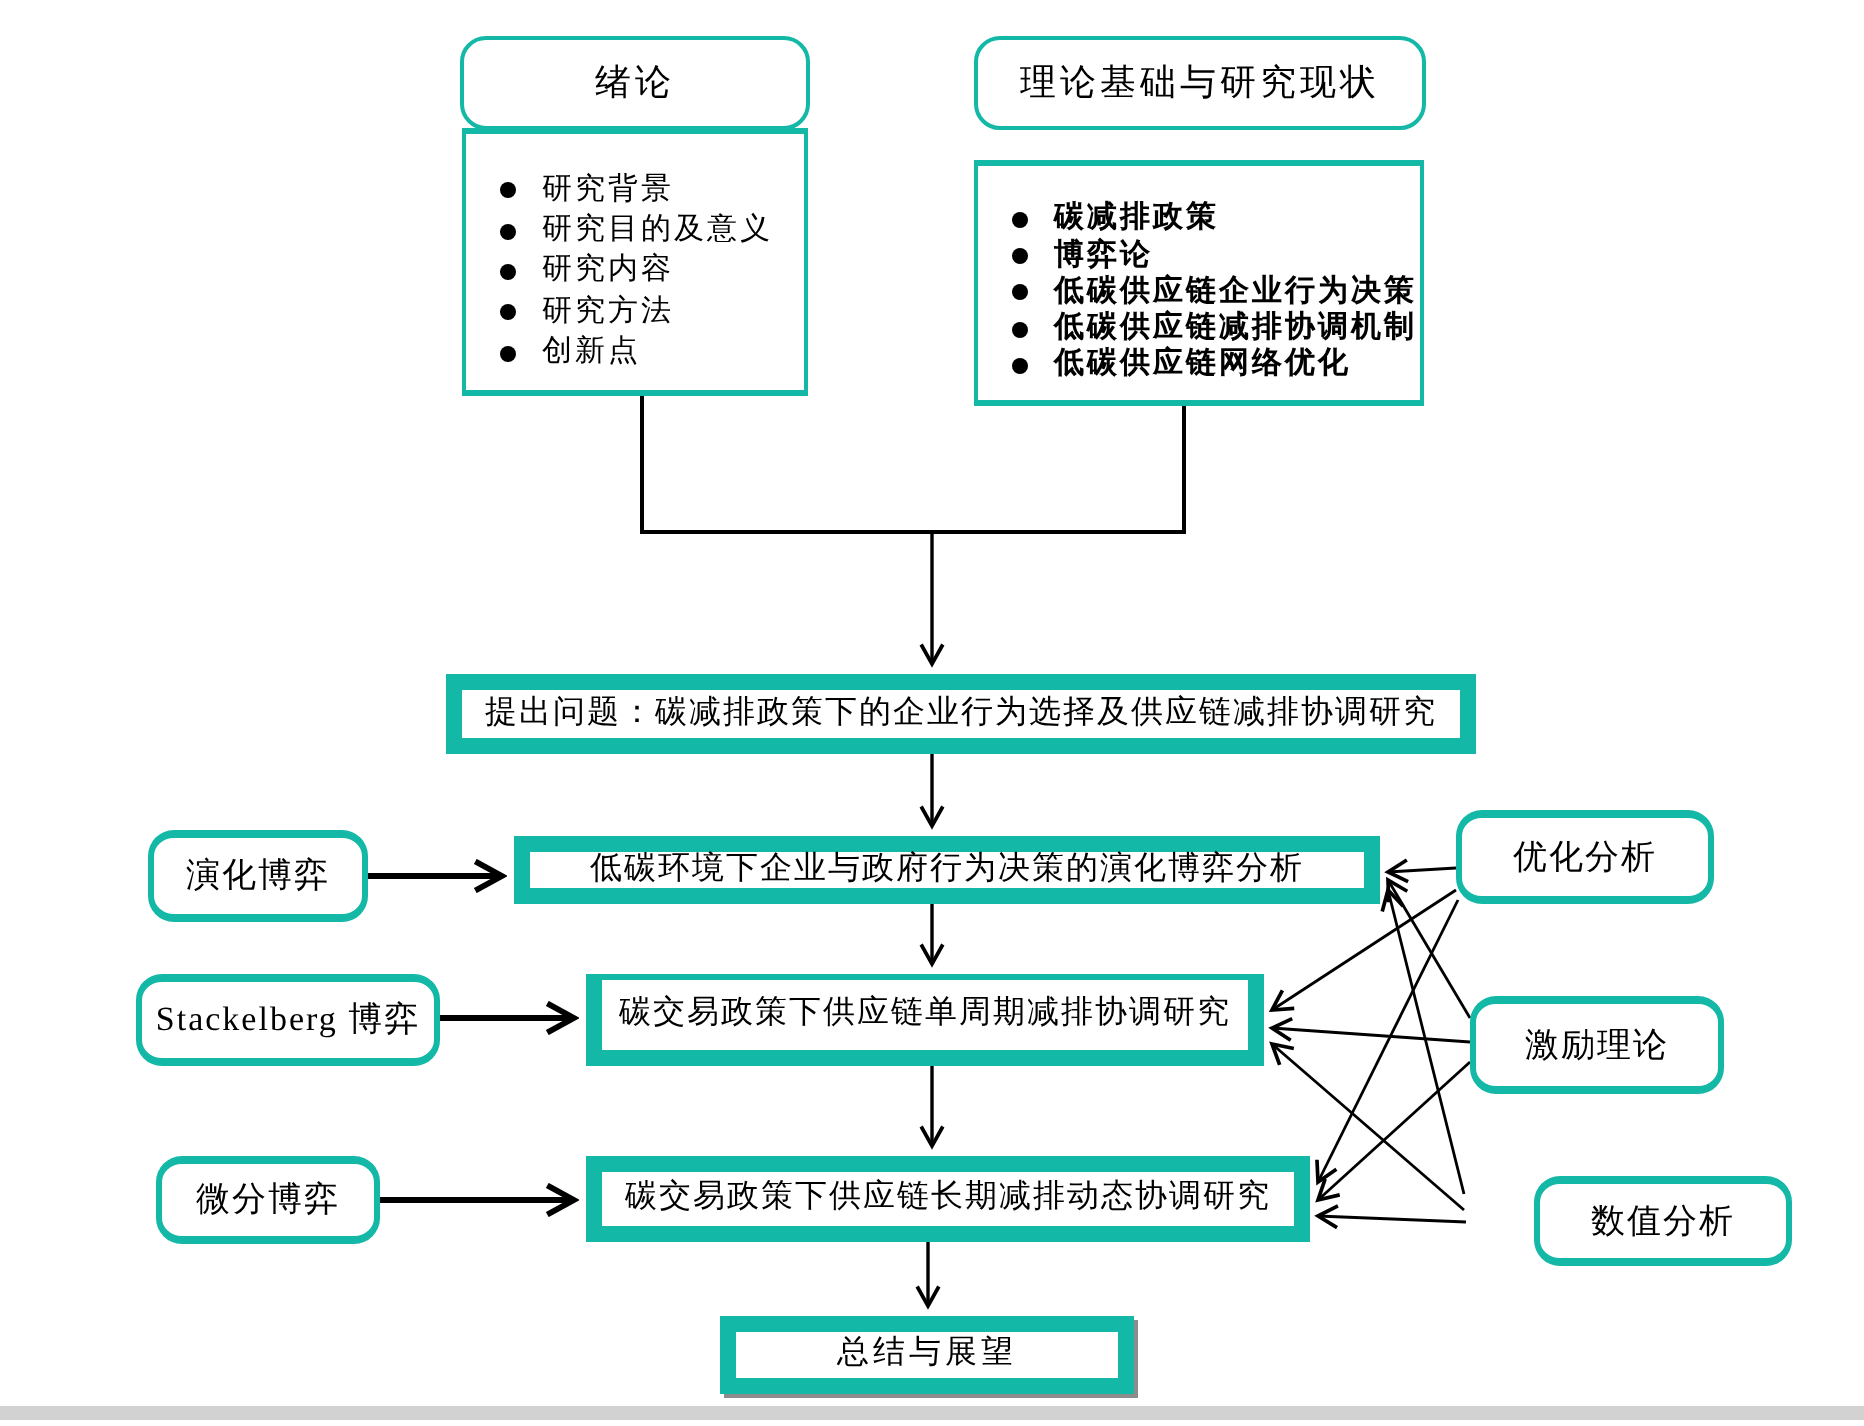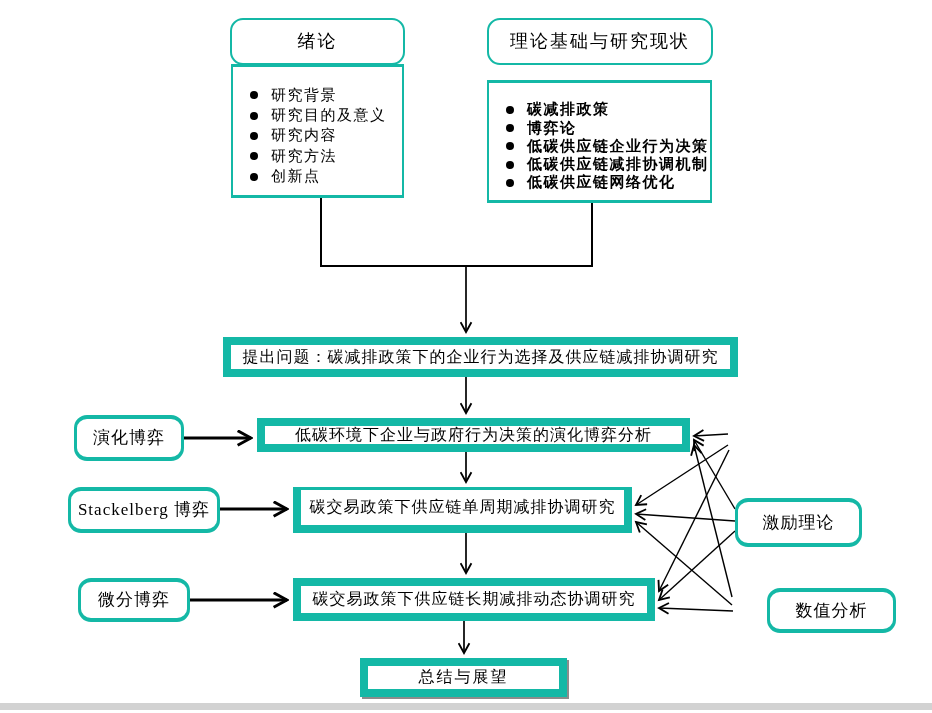--- a/index.html
+++ b/index.html
@@ -133,20 +133,23 @@
   <div class="box rounded" style="left:74px;top:415px;width:110px;height:46px;">
     <span>演化博弈</span>
   </div>
   <div class="box rounded" style="left:68px;top:487px;width:152px;height:46px;">
     <span>Stackelberg 博弈</span>
   </div>
   <div class="box rounded" style="left:78px;top:578px;width:112px;height:44px;">
     <span>微分博弈</span>
   </div>
 
+  <div class="box rounded" style="left:728px;top:405px;width:129px;height:47px;">
+    <span>优化分析</span>
+  </div>
   <div class="box rounded" style="left:735px;top:498px;width:127px;height:49px;">
     <span>激励理论</span>
   </div>
   <div class="box rounded" style="left:767px;top:588px;width:129px;height:45px;">
     <span>数值分析</span>
   </div>
 
   <div class="box proc shadowed" style="left:360px;top:658px;width:207px;height:39px;letter-spacing:2px;">
     <span>总结与展望</span>
   </div>

